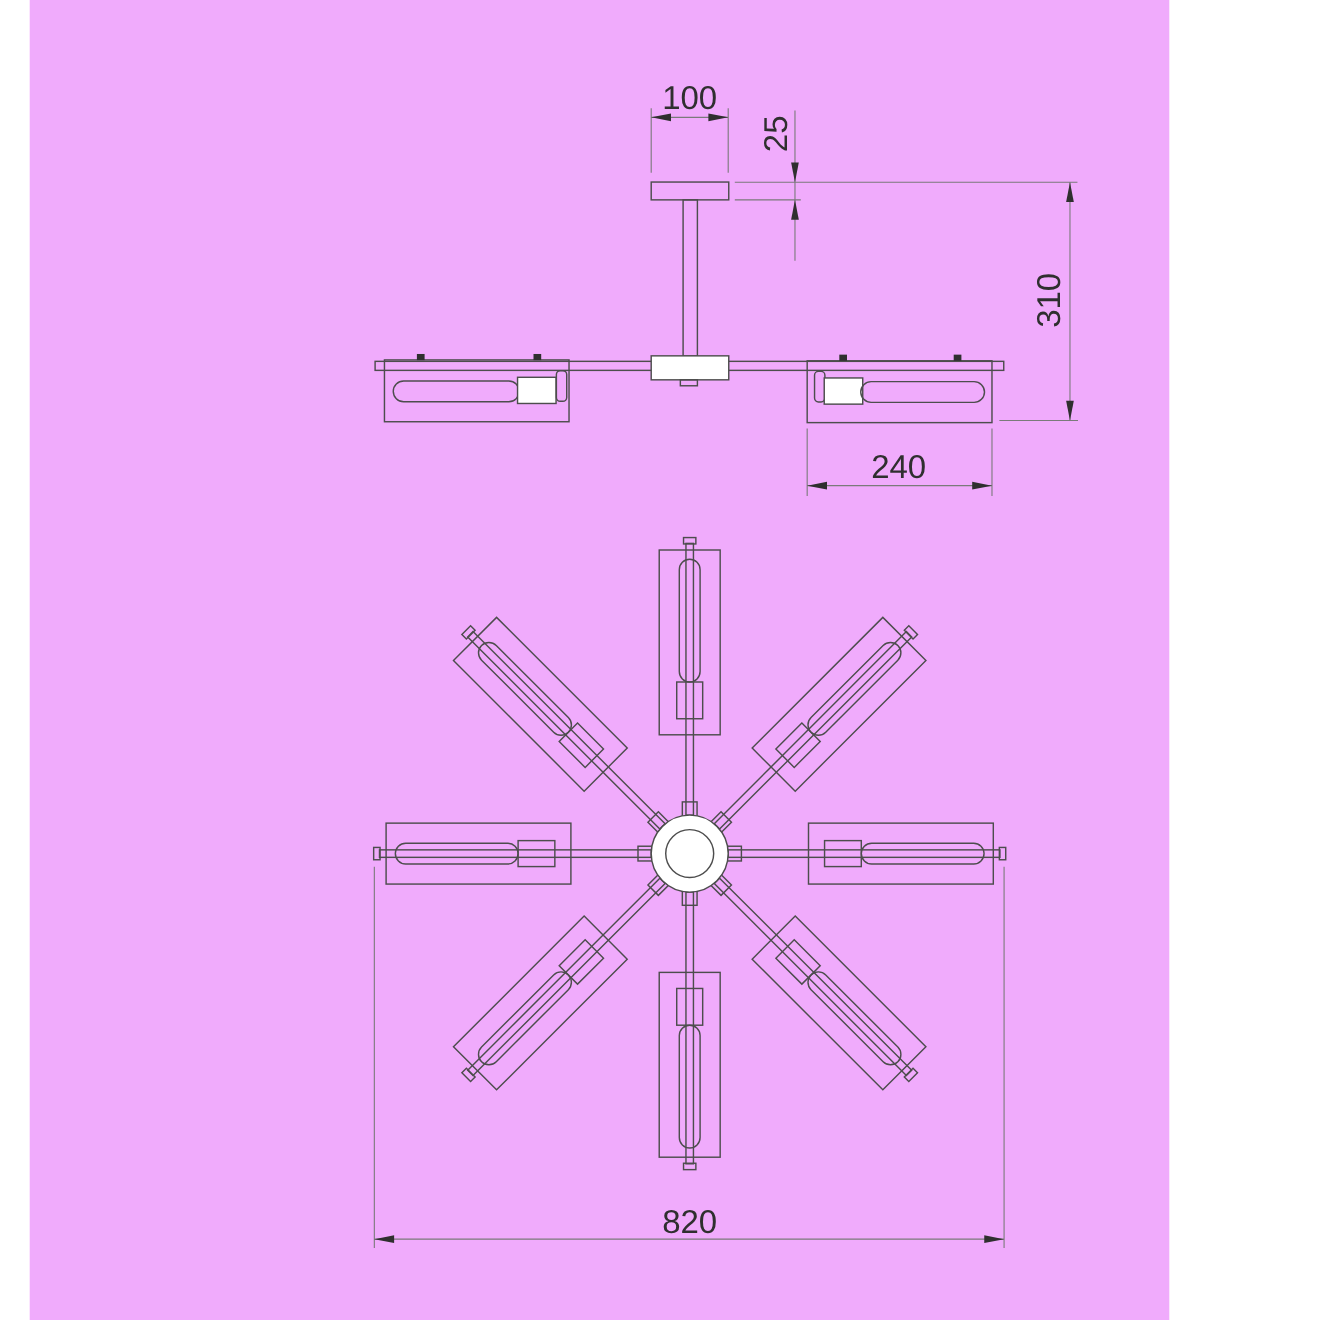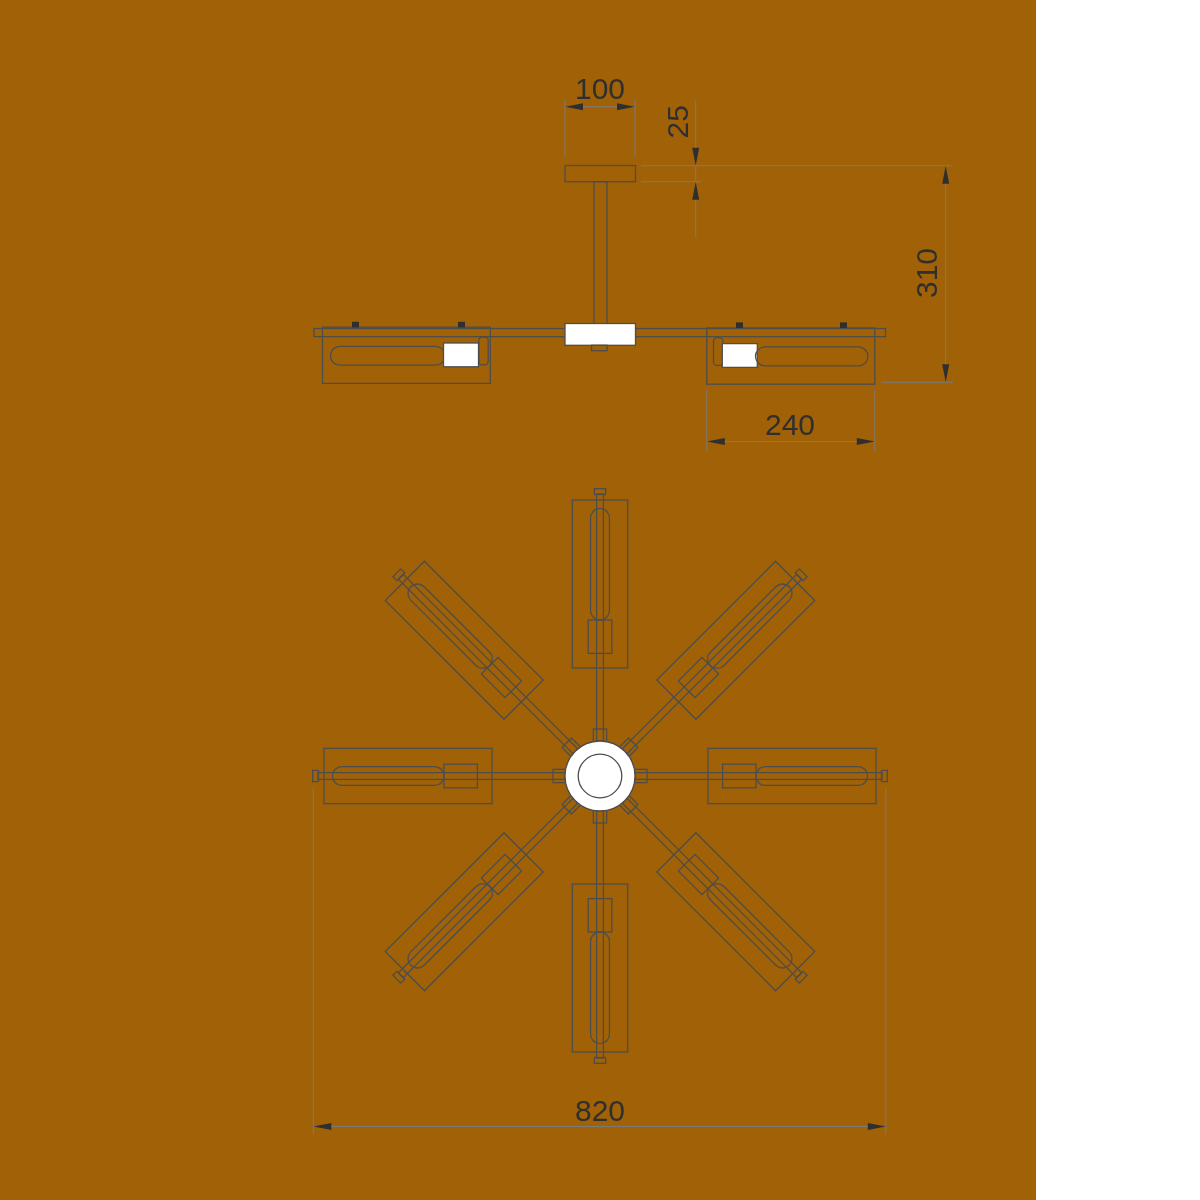--- a/index.html
+++ b/index.html
@@ -1,16 +1,16 @@
 <!DOCTYPE html>
 <html><head>
 <meta charset="utf-8">
 <style>
   html,body{margin:0;padding:0;background:#ffffff;}
-  .page{width:1036px;height:1200px;position:relative;background:#a16207;overflow:hidden;}
+  .page{width:1036px;height:1200px;position:relative;background:#f0abfc;overflow:hidden;margin-left:27px;}
   svg{display:block;}
   .s{stroke:#4d4d4d;stroke-width:1.3;fill:none;}
   .sf{stroke:#4d4d4d;stroke-width:1.3;fill:#ffffff;}
   .d{stroke:#7a7a7a;stroke-width:1;fill:none;}
   .a{fill:#2f2f2f;stroke:none;}
   .screw{fill:#2f2f2f;stroke:none;}
   .t{font-family:"Liberation Sans",sans-serif;font-size:30px;fill:#2f2f2f;text-anchor:middle;}
 </style>
 </head>
 <body>

